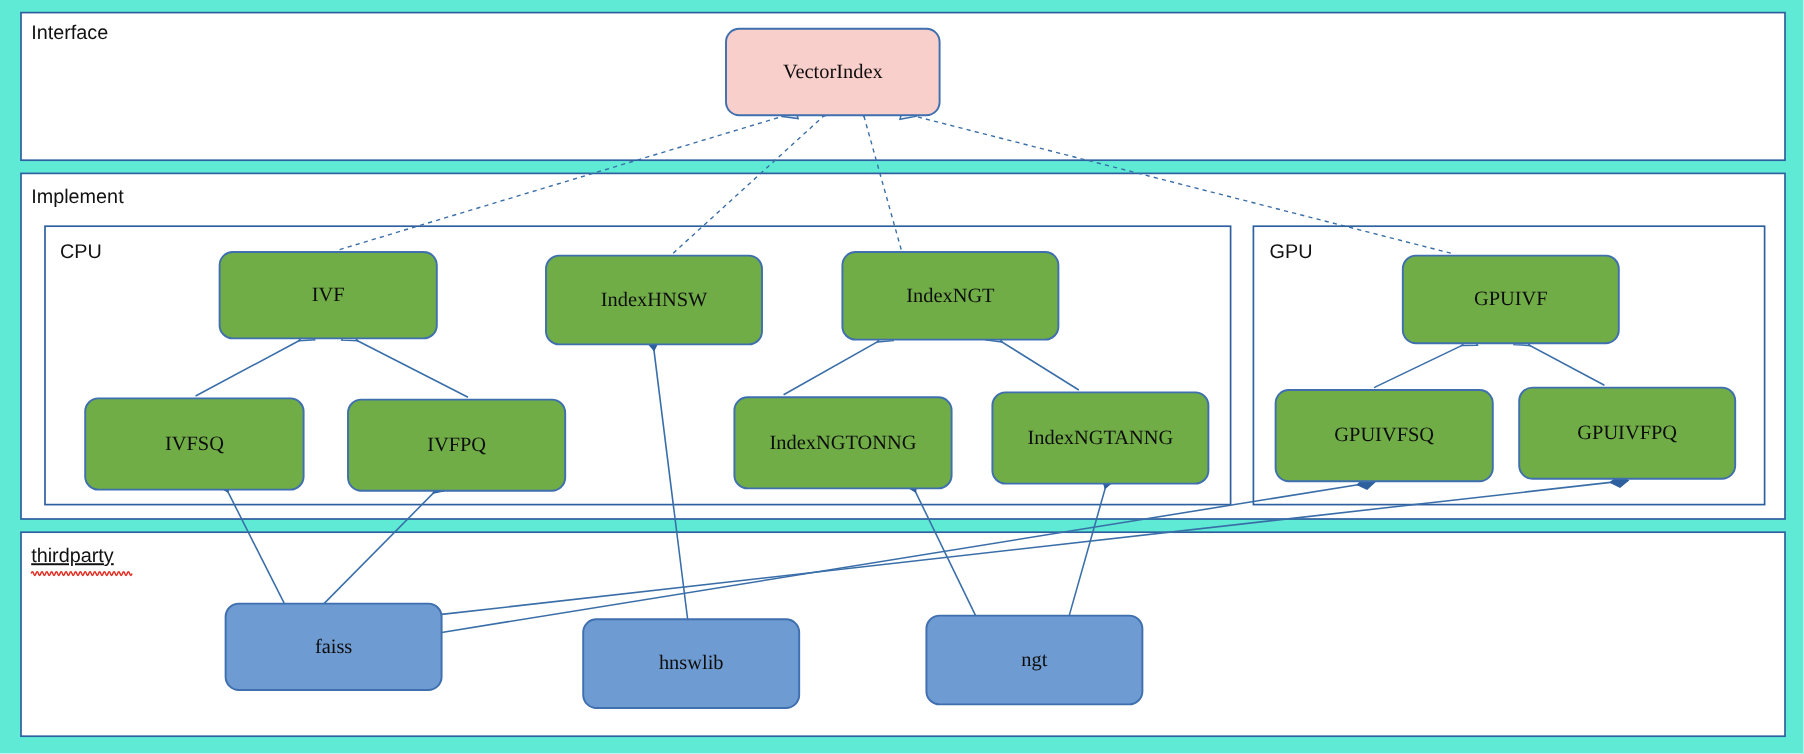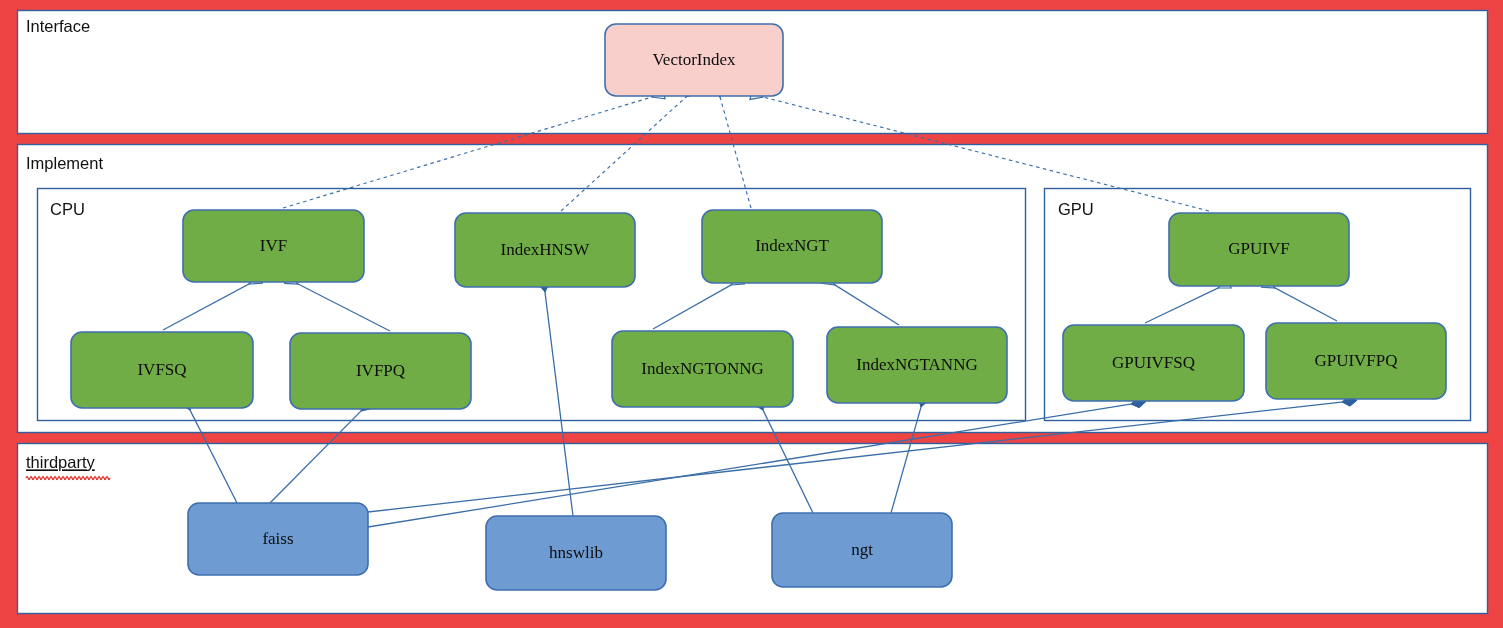--- a/index.html
+++ b/index.html
@@ -7,21 +7,21 @@
     padding: 0;
     background: #ffffff;
   }
   body {
     font-family: "Liberation Sans", sans-serif;
   }
   #diagram-root {
     position: relative;
     width: 1503px;
     height: 628px;
-    background: #ef4444;
+    background: #5eead4;
     overflow: hidden;
   }
   svg.diagram-canvas {
     position: absolute;
     left: 0;
     top: 0;
     width: 1503px;
     height: 628px;
     display: block;
   }

